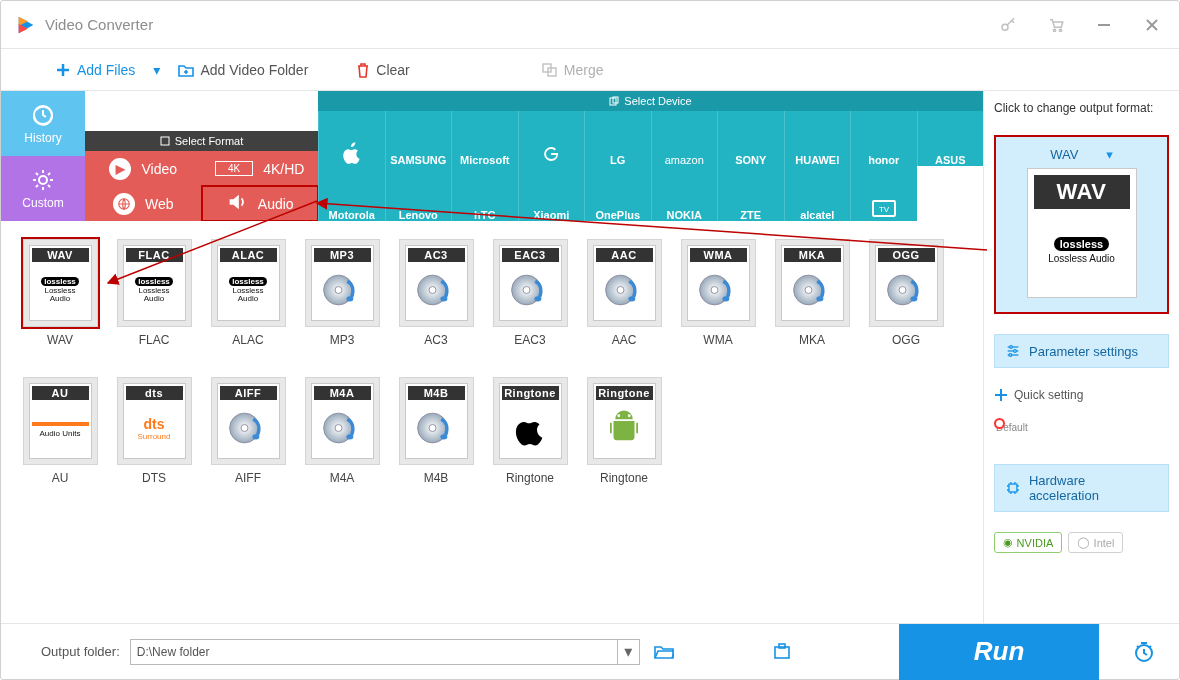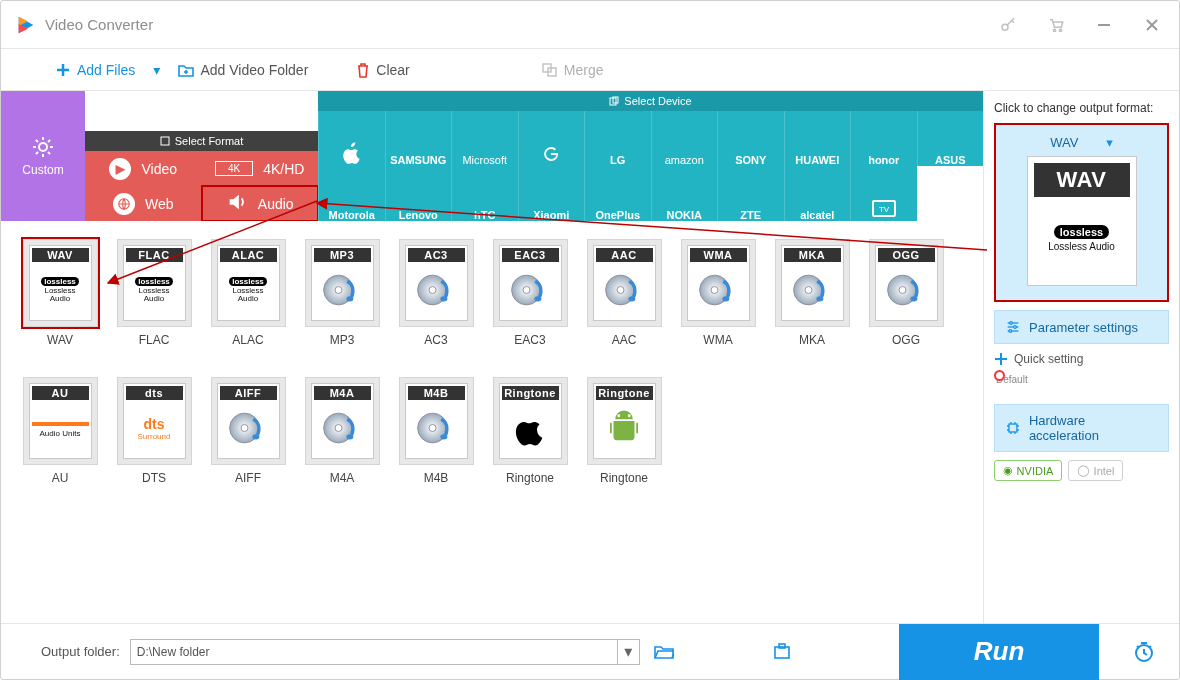--- a/index.html
+++ b/index.html
@@ -37,21 +37,21 @@
 .tiles { flex: 1; padding: 18px 14px; overflow: auto; background: #fff; }
 .tilegrid { display: grid; grid-template-columns: repeat(10, 90px); gap: 30px 4px; }
 .tile { width: 90px; display: flex; flex-direction: column; align-items: center; gap: 6px; cursor: pointer; }
 .thumb { width: 75px; height: 88px; background: #e8e8e8; border: 1px solid #d4d4d4; display: flex; flex-direction: column; align-items: stretch; }
 .thumb-in { margin: 5px; flex: 1; background: #fff; border: 1px solid #c9c9c9; display: flex; flex-direction: column; align-items: center; justify-content: flex-start; padding: 2px; overflow: hidden; }
 .fmt-band { width: 100%; background: #333; color: #fff; font-weight: bold; font-size: 11px; text-align: center; padding: 1px 0; letter-spacing: .5px; }
 .fmt-art { flex: 1; width: 100%; display: flex; align-items: center; justify-content: center; }
 .fmt-art svg { width: 42px; height: 42px; }
 .tile.sel .thumb { outline: 2px solid #bd0000; }
 .tile-label { font-size: 12px; color: #444; }
-.rightpanel { width: 196px; border-left: 1px solid #e6e6e6; padding: 10px 10px 0; display: flex; flex-direction: column; gap: 8px; font-size: 12px; color: #333; }
+.rightpanel { width: 196px; border-left: 1px solid #e6e6e6; padding: 10px 10px 0; display: flex; flex-direction: column; gap: 20px; font-size: 12px; color: #333; }
 .rp-title { font-size: 12px; color: #333; }
 .preview { border: 2px solid #bd0000; background: #d2eefc; padding: 10px 8px 14px; display: flex; flex-direction: column; align-items: center; gap: 6px; }
 .preview-head { width: 100%; color: #1567a0; font-size: 13px; display: flex; align-items:center; justify-content: center; gap: 28px; }
 .preview-thumb { width: 110px; height: 130px; background: #fff; border: 1px solid #c9c9c9; display:flex; flex-direction:column; align-items:center; padding:6px; }
 .preview-thumb .fmt-band { font-size: 22px; padding: 4px 0; }
 .preview-thumb .fmt-art { flex:1; display:flex; flex-direction:column; align-items:center; justify-content:center; gap:2px; }
 .lossless-pill { background:#000; color:#fff; border-radius:10px; padding:1px 6px; font-size:11px; font-weight:bold; }
 .lossless-sub  { font-size:10px; color:#111; }
 .rp-btn { background:#d2eefc; border:1px solid #b7dff5; padding:8px 10px; display:flex; align-items:center; gap:8px; cursor:pointer; color:#1567a0; font-size:13px; }
 .quick { display:flex; align-items:center; gap:6px; color:#555; font-size:12px; }
@@ -147,20 +147,28 @@
         </svg>
       <span>Merge</span>
     </div>
   </div>
 
   <div class="body">
     <div class="main">
 
       <div class="cat-row">
         <div class="leftcats">
+          <div class="leftcat history">
+            <svg width="24" height="24" viewBox="0 0 24 24" fill="none" stroke="#fff" stroke-width="2">
+                <circle cx="12" cy="12" r="9"></circle>
+                <path d="M12 7v5l3 2"></path>
+                <path d="M3 12a9 9 0 1 0 2-5"></path>
+              </svg>
+            <span>History</span>
+          </div>
           <div class="leftcat custom">
             <svg width="24" height="24" viewBox="0 0 24 24" fill="none" stroke="#fff" stroke-width="2">
                 <circle cx="12" cy="12" r="4"></circle>
                 <path d="M12 2v3M12 19v3M2 12h3M19 12h3M4.9 4.9l2.1 2.1M17 17l2.1 2.1M4.9 19.1L7 17M17 7l2.1-2.1"></path>
               </svg>
             <span>Custom</span>
           </div>
         </div>
         <div class="midcats">
           <div class="category-header red">
@@ -207,21 +215,21 @@
           <div class="devgrid" id="devgrid">
               <div class="devcell">
                 <svg width="26" height="26" viewBox="0 0 24 24" fill="#fff">
                   <path d="M16 13c0-2 1.5-3 1.5-3-1-1.4-2.5-1.5-3-1.5-1.3 0-2 .8-3 .8s-1.8-.8-3-.8c-1.5 0-3 1-3.8 2.5-1.6 3-0.4 7 1.2 9 0.8 1 1.7 2 3 2 1.2 0 1.6-.8 3-.8s1.8.8 3 .8c1.3 0 2.1-1 2.9-2 .6-.8 1-1.7 1.2-2.5-2-.8-3-2.5-3-4.5zM14 5c.7-.8 1.2-2 1-3-1 .1-2.2.7-2.9 1.5-.6.7-1.2 1.9-1 3 1.1 0 2.2-.6 2.9-1.5z"></path>
                 </svg>
               </div>
               <div class="devcell">
                 <span style="color:#fff;font-weight:600;font-size:11px;white-space:nowrap;">SAMSUNG</span>
               </div>
               <div class="devcell">
-                <span style="color:#fff;font-weight:400;font-size:11px;white-space:nowrap;">Microsoft</span>
+                <span style="color:#fff;font-weight:700;font-size:11px;white-space:nowrap;">Microsoft</span>
               </div>
               <div class="devcell">
                 <svg width="24" height="24" viewBox="0 0 24 24" fill="#fff">
                   <path d="M12 11v2h5.5c-.5 2.5-2.5 4-5.5 4a5 5 0 110-10c1.4 0 2.6.5 3.5 1.4l1.5-1.5A7 7 0 1012 19c4 0 7-2.8 7-7 0-.3 0-.7-.1-1H12z"></path>
                 </svg>
               </div>
               <div class="devcell">
                 <span style="color:#fff;font-weight:600;font-size:11px;white-space:nowrap;">LG</span>
               </div>
               <div class="devcell">

